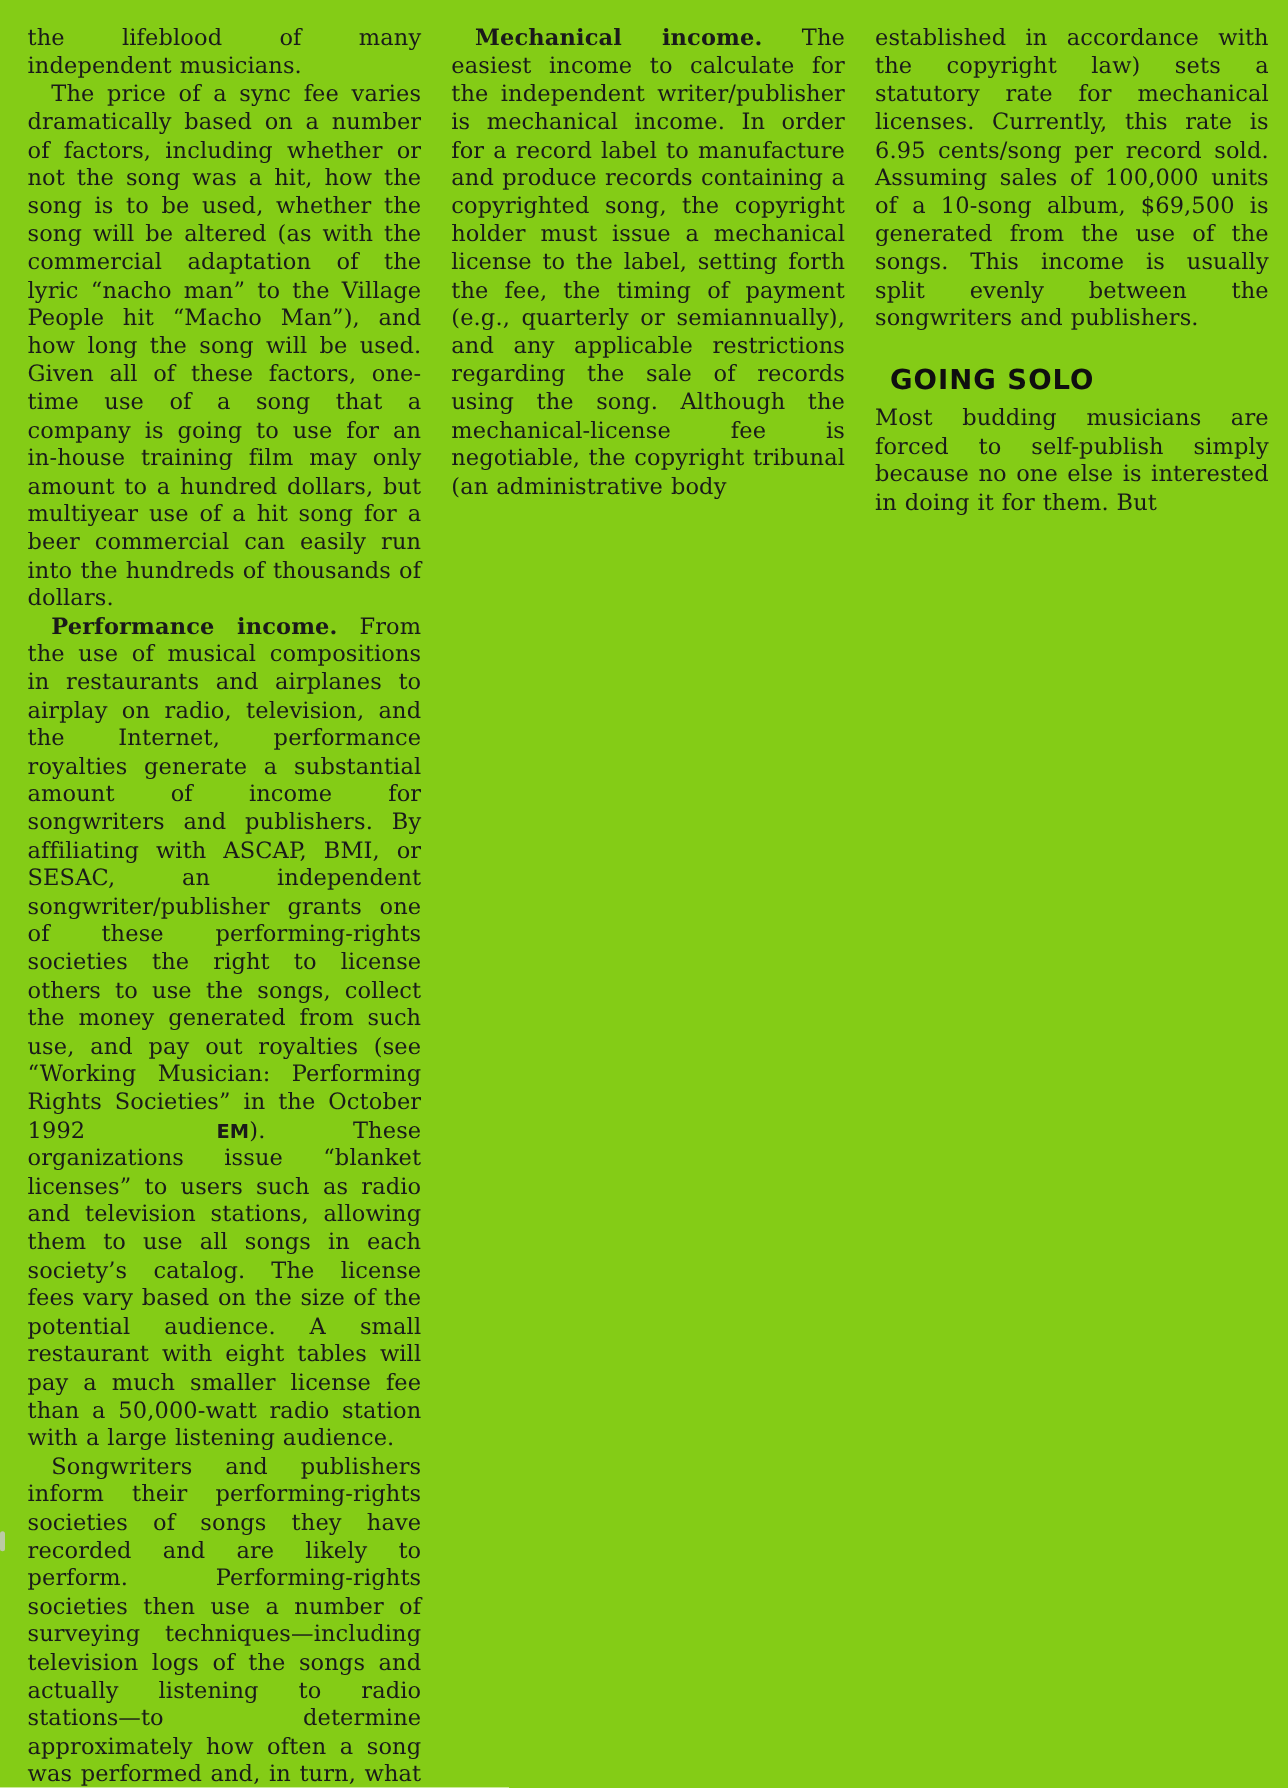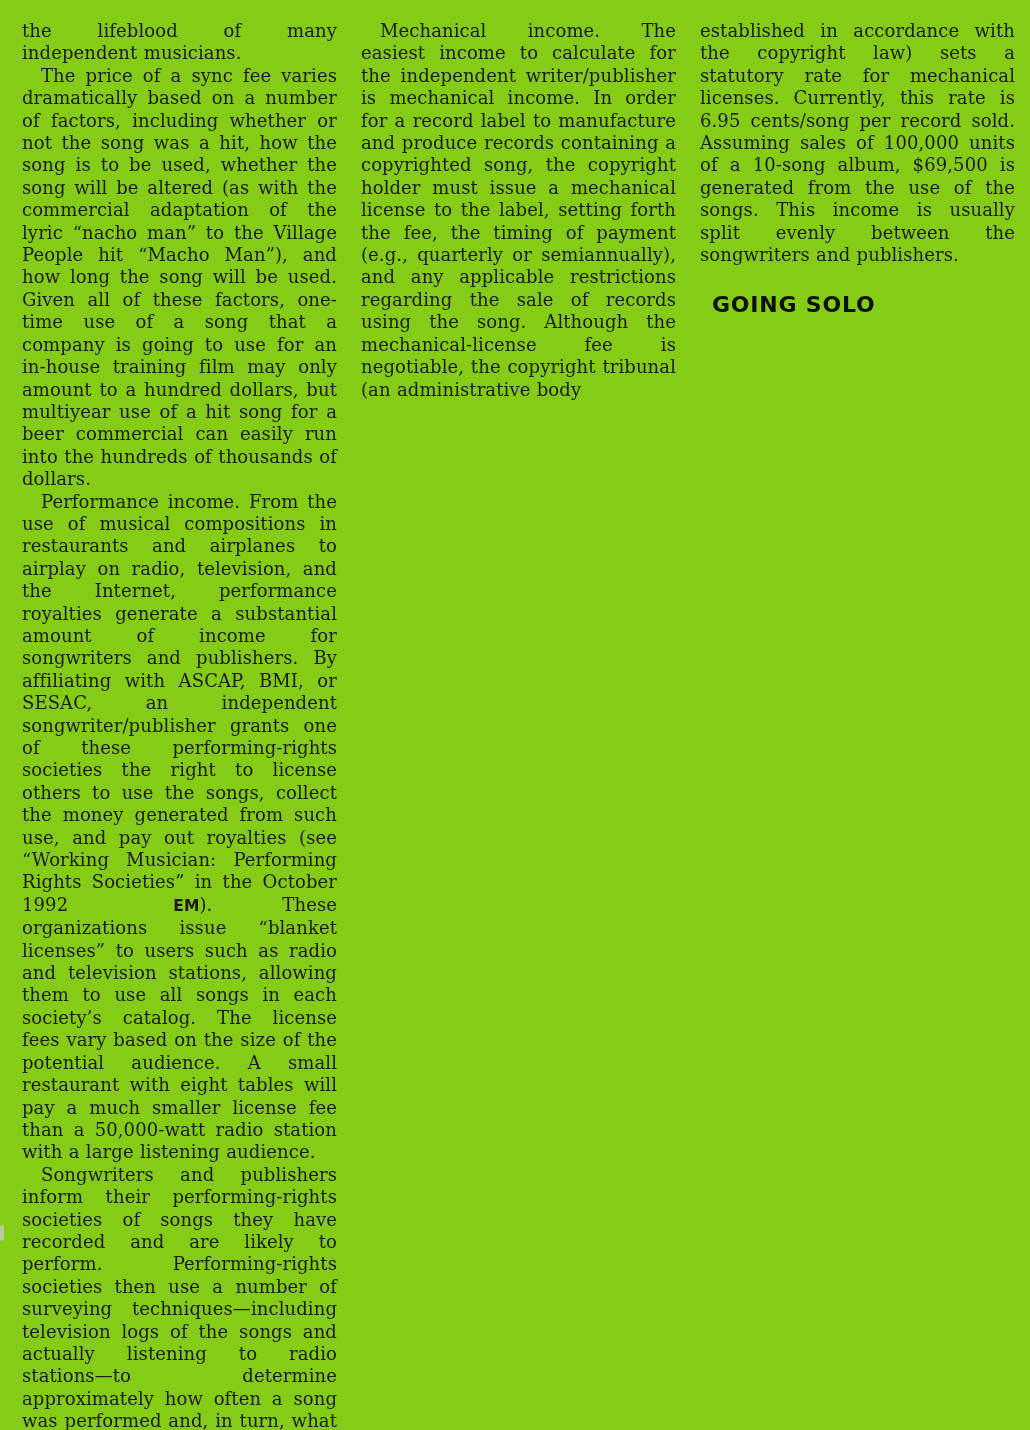--- a/index.html
+++ b/index.html
@@ -32,21 +32,21 @@
     letter-spacing: 0.1px;
     word-spacing: 0.5px;
   }
   .body-para.indent {
     text-indent: 19px;
   }
   .seg-normal {
     font-weight: normal;
   }
   .seg-bold {
-    font-weight: normal;
+    font-weight: bold;
   }
   .seg-bold-sans {
     font-family: "DejaVu Sans", sans-serif;
     font-weight: bold;
     font-size: 15.5px;
     margin-left: 35px;
   }
   .section-heading {
     font-family: "DejaVu Sans", sans-serif;
     font-weight: bold;
@@ -75,15 +75,16 @@
       <p class="body-para indent"><span class="seg-normal">The price of a sync fee varies dramatically based on a number of factors, including whether or not the song was a hit, how the song is to be used, whether the song will be altered (as with the commercial adaptation of the lyric “nacho man” to the Village People hit “Macho Man”), and how long the song will be used. Given all of these factors, one-time use of a song that a company is going to use for an in-house training film may only amount to a hundred dollars, but multiyear use of a hit song for a beer commercial can easily run into the hundreds of thousands of dollars.</span></p>
       <p class="body-para indent"><span class="seg-bold">Performance income.</span><span class="seg-normal"> From the use of musical compositions in restaurants and airplanes to airplay on radio, television, and the Internet, performance royalties generate a substantial amount of income for songwriters and publishers. By affiliating with ASCAP, BMI, or SESAC, an independent songwriter/publisher grants one of these performing-rights societies the right to license others to use the songs, collect the money generated from such use, and pay out royalties (see “Working Musician: Performing Rights Societies” in the October 1992 </span><span class="seg-bold-sans">EM</span><span class="seg-normal">). These organizations issue “blanket licenses” to users such as radio and television stations, allowing them to use all songs in each society’s catalog. The license fees vary based on the size of the potential audience. A small restaurant with eight tables will pay a much smaller license fee than a 50,000-watt radio station with a large listening audience.</span></p>
       <p class="body-para indent"><span class="seg-normal">Songwriters and publishers inform their performing-rights societies of songs they have recorded and are likely to perform. Performing-rights societies then use a number of surveying techniques—including television logs of the songs and actually listening to radio stations—to determine approximately how often a song was performed and, in turn, what share of the total license revenue each song generated. A portion of this income is retained by the societies for administrative costs, and the balance is paid out to the songwriters and publishers of the various songs. A crossover hit, such as a song that is at the top of both the pop and country charts, can earn in excess of $125,000 to $200,000 in a year, based on the longevity of the song.</span></p>
     </div>
   <div class="text-column">
       <p class="body-para indent"><span class="seg-bold">Mechanical income.</span><span class="seg-normal"> The easiest income to calculate for the independent writer/publisher is mechanical income. In order for a record label to manufacture and produce records containing a copyrighted song, the copyright holder must issue a mechanical license to the label, setting forth the fee, the timing of payment (e.g., quarterly or semiannually), and any applicable restrictions regarding the sale of records using the song. Although the mechanical-license fee is negotiable, the copyright tribunal (an administrative body</span></p>
     </div>
   <div class="text-column">
       <p class="body-para"><span class="seg-normal">established in accordance with the copyright law) sets a statutory rate for mechanical licenses. Currently, this rate is 6.95 cents/song per record sold. Assuming sales of 100,000 units of a 10-song album, $69,500 is generated from the use of the songs. This income is usually split evenly between the songwriters and publishers.</span></p>
       <div class="section-heading">GOING SOLO</div>
+      <p class="body-para"><span class="seg-normal">Most budding musicians are forced to self-publish simply because no one else is interested in doing it for them. But</span></p>
     </div>
   <div class="scan-artifact"></div>
 </div>
 
 </body></html>

